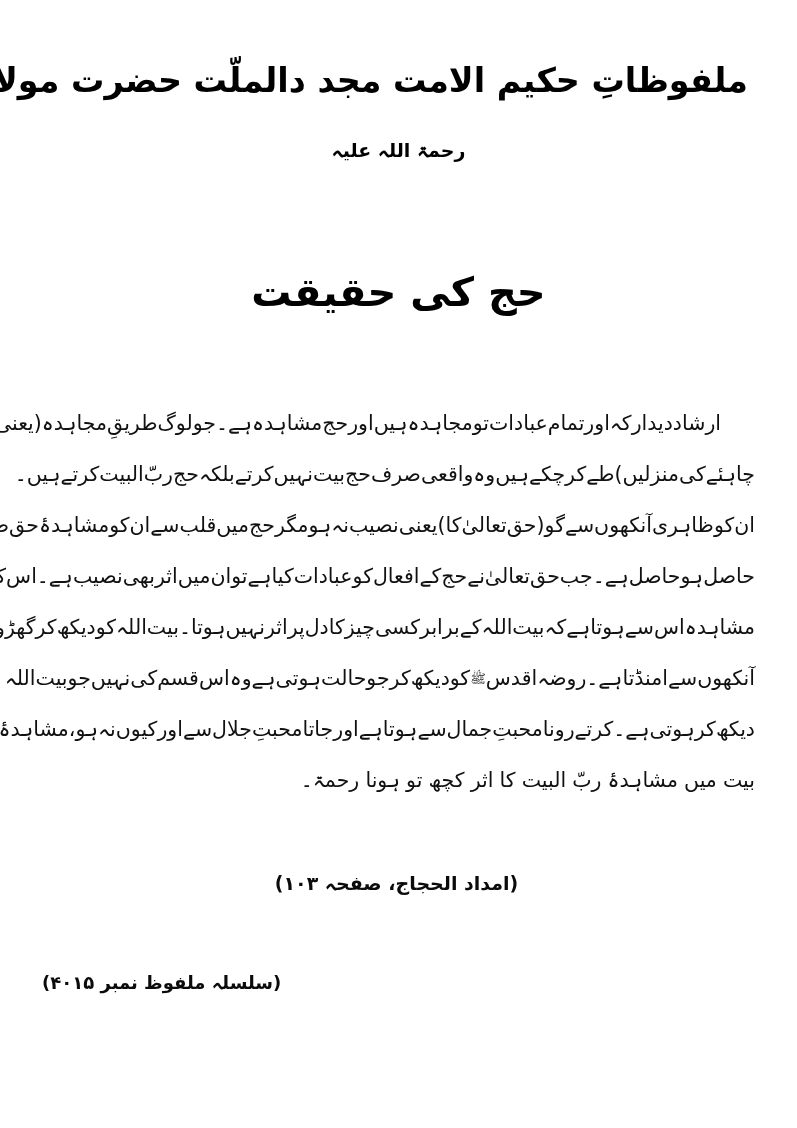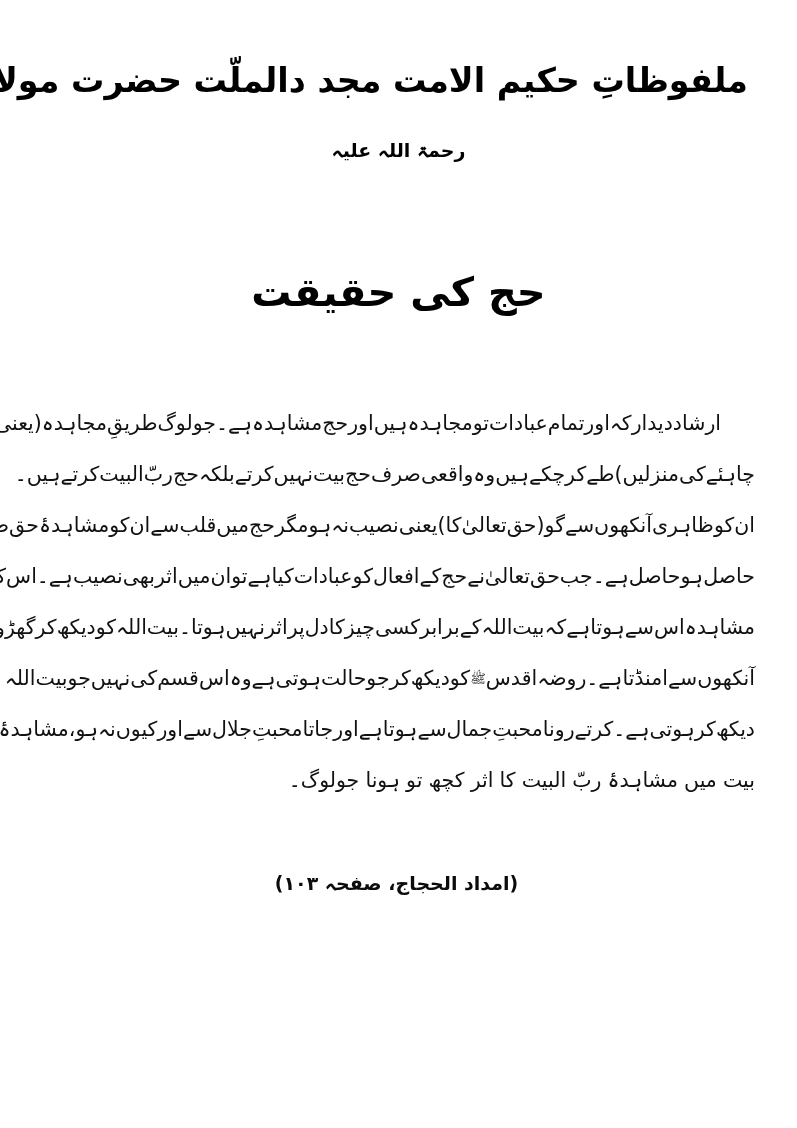--- a/index.html
+++ b/index.html
@@ -318,20 +318,21 @@
         <span class="w">بیت</span>
         <span class="w">میں</span>
         <span class="w">مشاہدۂ</span>
         <span class="w">ربّ</span>
         <span class="w">البیت</span>
         <span class="w">کا</span>
         <span class="w">اثر</span>
         <span class="w">کچھ</span>
         <span class="w">تو</span>
         <span class="w">ہونا</span>
-        <span class="w">جولوگ۔</span>
+        <span class="w">رحمۃ۔</span>
       </div>
   </div>
 
   <div class="citation">(امداد الحجاج، صفحہ ۱۰۳)</div>
 
+  <div class="series-note">(سلسلہ ملفوظ نمبر ۴۰۱۵)</div>
 
 </div>
 
 </body></html>

